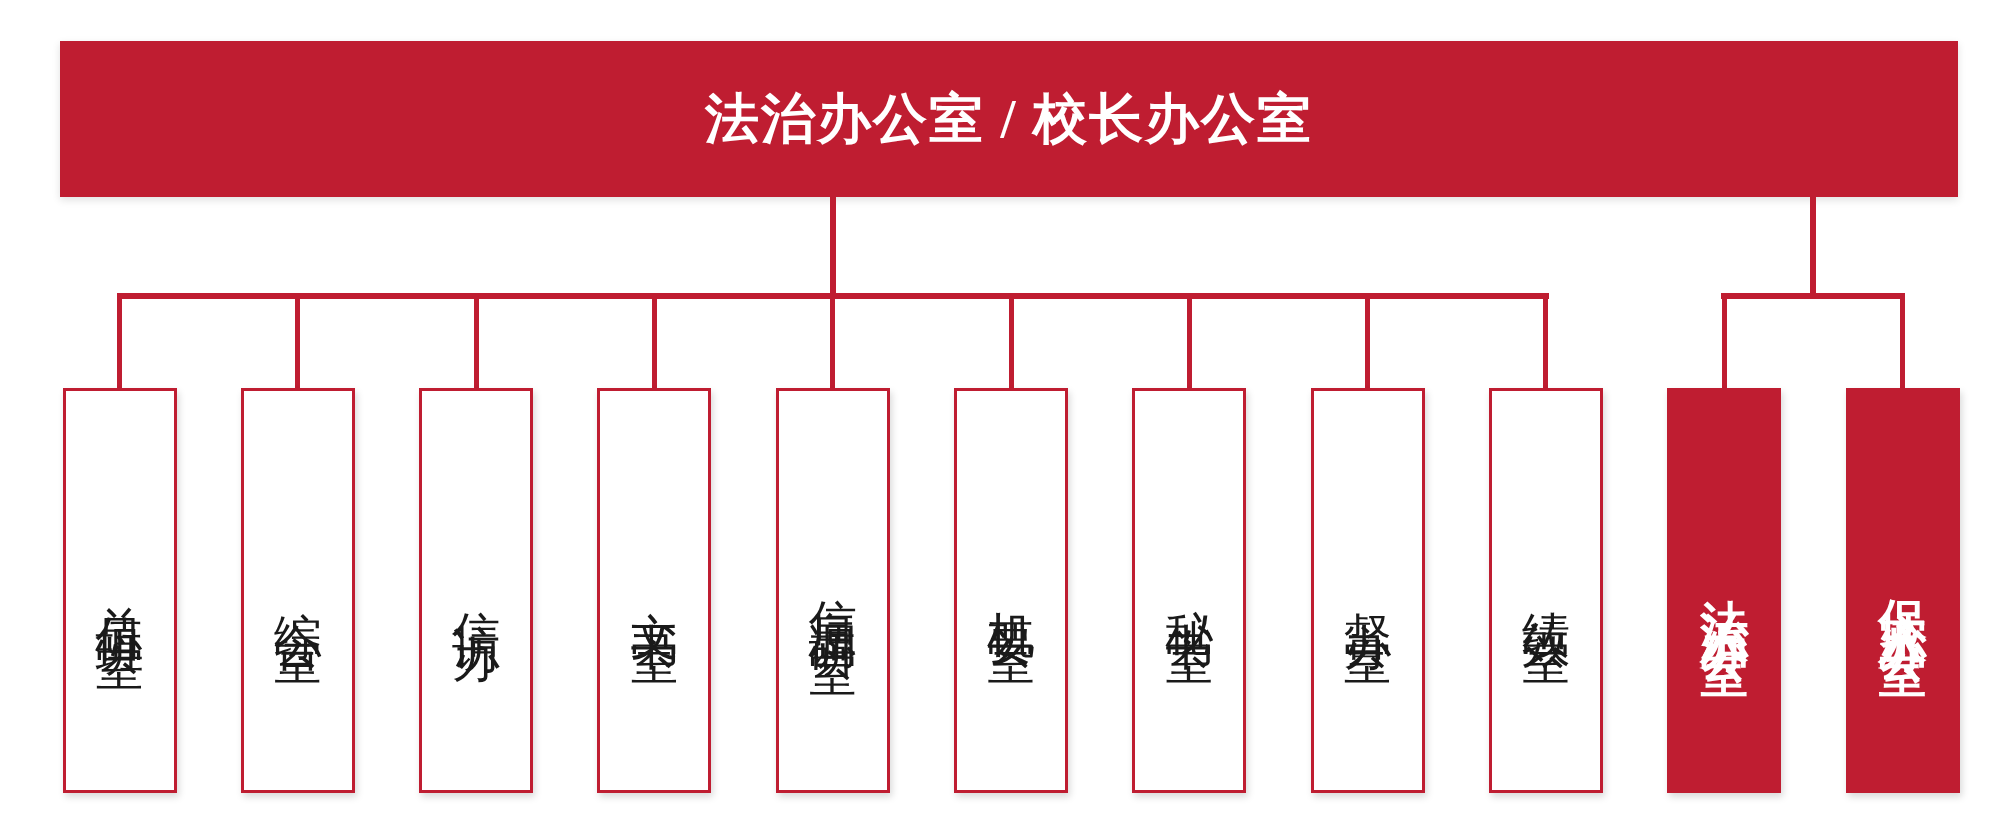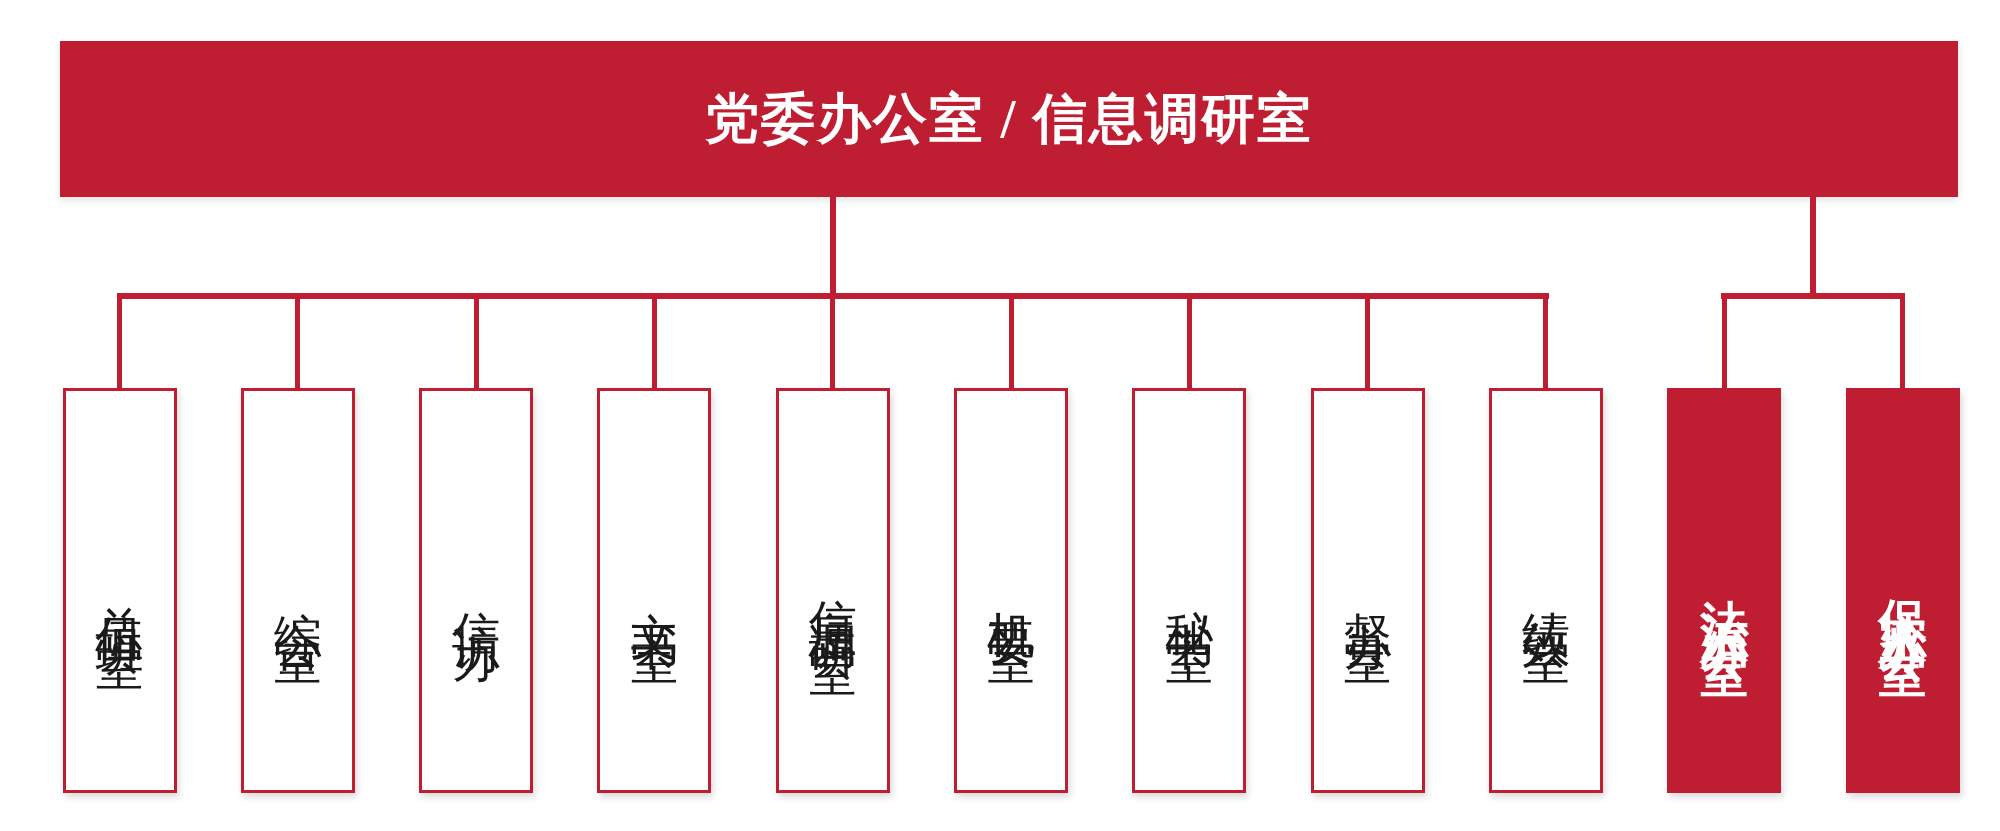--- a/index.html
+++ b/index.html
@@ -74,21 +74,21 @@
     letter-spacing: 12px;
     white-space: nowrap;
   }
 </style>
 </head>
 <body>
 
 <div class="canvas">
 
   <div class="root-node">
-    <div class="title">党委办公室 / 信息调研室</div>
+    <div class="title">法治办公室 / 校长办公室</div>
   </div>
 
   <div id="connector-layer">
       <div class="line" style="left: 116.5px; top: 293px; width: 1432.4px; height: 6px;"></div>
       <div class="line" style="left: 1721.2px; top: 293px; width: 184.3px; height: 6px;"></div>
       <div class="line" style="left: 829.7px; top: 197px; width: 6px; height: 102px;"></div>
       <div class="line" style="left: 1810.35px; top: 197px; width: 6px; height: 102px;"></div>
       <div class="line" style="left: 117px; top: 293px; width: 5px; height: 99px;"></div>
       <div class="line" style="left: 295.3px; top: 293px; width: 5px; height: 99px;"></div>
       <div class="line" style="left: 473.6px; top: 293px; width: 5px; height: 99px;"></div>

